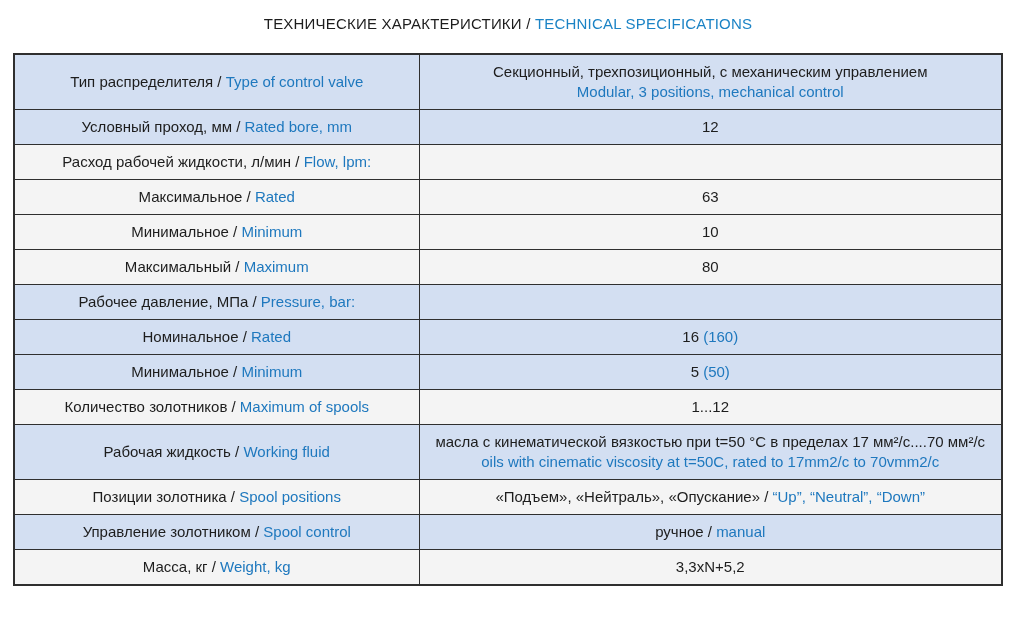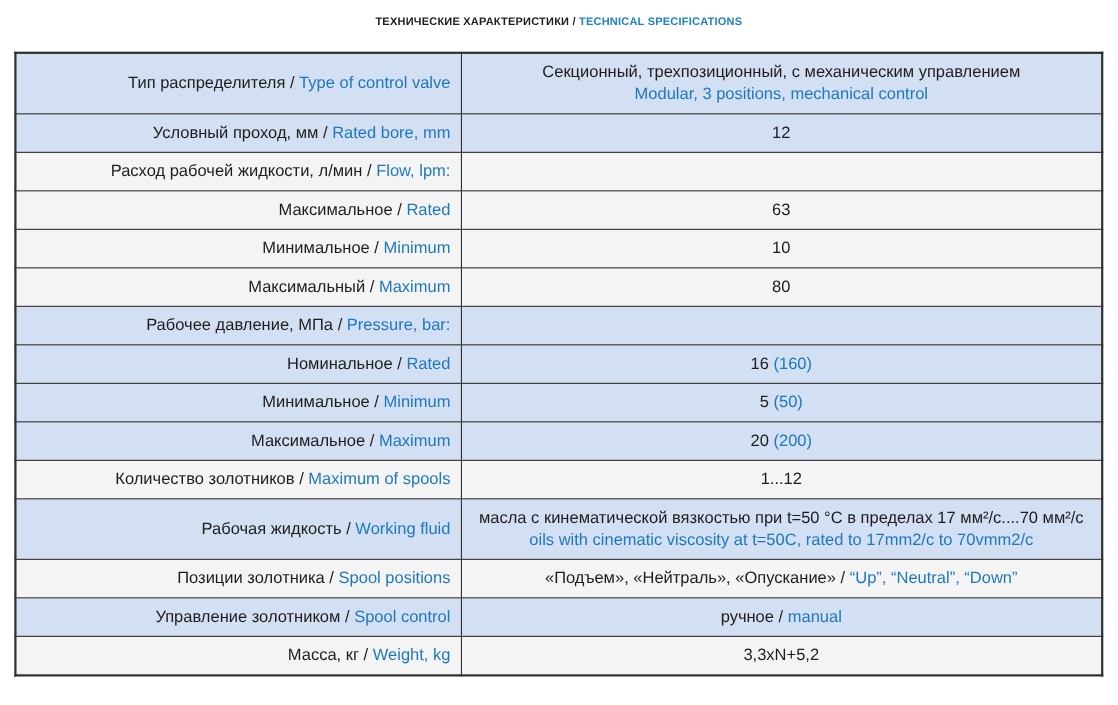--- a/index.html
+++ b/index.html
@@ -14,42 +14,42 @@
   html, body {
     margin: 0; padding: 0;
     width: 1016px; height: 641px;
     overflow: hidden;
     background: #ffffff;
     font-family: "Liberation Sans", sans-serif;
   }
   .title {
     margin: 15px 0 21px 0;
     text-align: center;
-    font-size: 10px;
-    font-weight: bold;
+    font-size: 15px;
+    font-weight: normal;
     color: var(--ink);
     letter-spacing: 0.2px;
   }
   .title .b { color: var(--title-blue); }
   table.spec {
     border-collapse: collapse;
     margin-left: 13px;
     width: 990px;
     table-layout: fixed;
     border: 2px solid var(--border);
   }
   td {
     border: 1px solid var(--border);
     font-size: 15px;
     line-height: 20px;
     color: var(--ink);
     padding: 7px 9px;
     vertical-align: middle;
   }
-  td.label { width: 405px; text-align: right; margin-top: 32px; }
+  td.label { width: 405px; text-align: center; margin-top: 32px; }
   td.value { text-align: center; }
   tr.blue td { background: var(--row-blue); }
   tr.gray td { background: var(--row-gray); }
   .b { color: var(--blue); }
   .k { color: var(--ink); }
 </style>
 </head>
 <body>
 
 <div class="page">
@@ -101,26 +101,20 @@
           <td class="value">
             <div><span class="k">16 </span><span class="b">(160)</span></div>
           </td>
         </tr>
         <tr class="blue">
           <td class="label"><span class="k">Минимальное / </span><span class="b">Minimum</span></td>
           <td class="value">
             <div><span class="k">5 </span><span class="b">(50)</span></div>
           </td>
         </tr>
-        <tr class="blue">
-          <td class="label"><span class="k">Максимальное / </span><span class="b">Maximum</span></td>
-          <td class="value">
-            <div><span class="k">20 </span><span class="b">(200)</span></div>
-          </td>
-        </tr>
         <tr class="gray">
           <td class="label"><span class="k">Количество золотников / </span><span class="b">Maximum of spools</span></td>
           <td class="value">
             <div><span class="k">1...12</span></div>
           </td>
         </tr>
         <tr class="blue">
           <td class="label"><span class="k">Рабочая жидкость / </span><span class="b">Working fluid</span></td>
           <td class="value">
             <div><span class="k">масла с кинематической вязкостью при t=50 °C в пределах 17 мм²/с....70 мм²/с</span></div>

